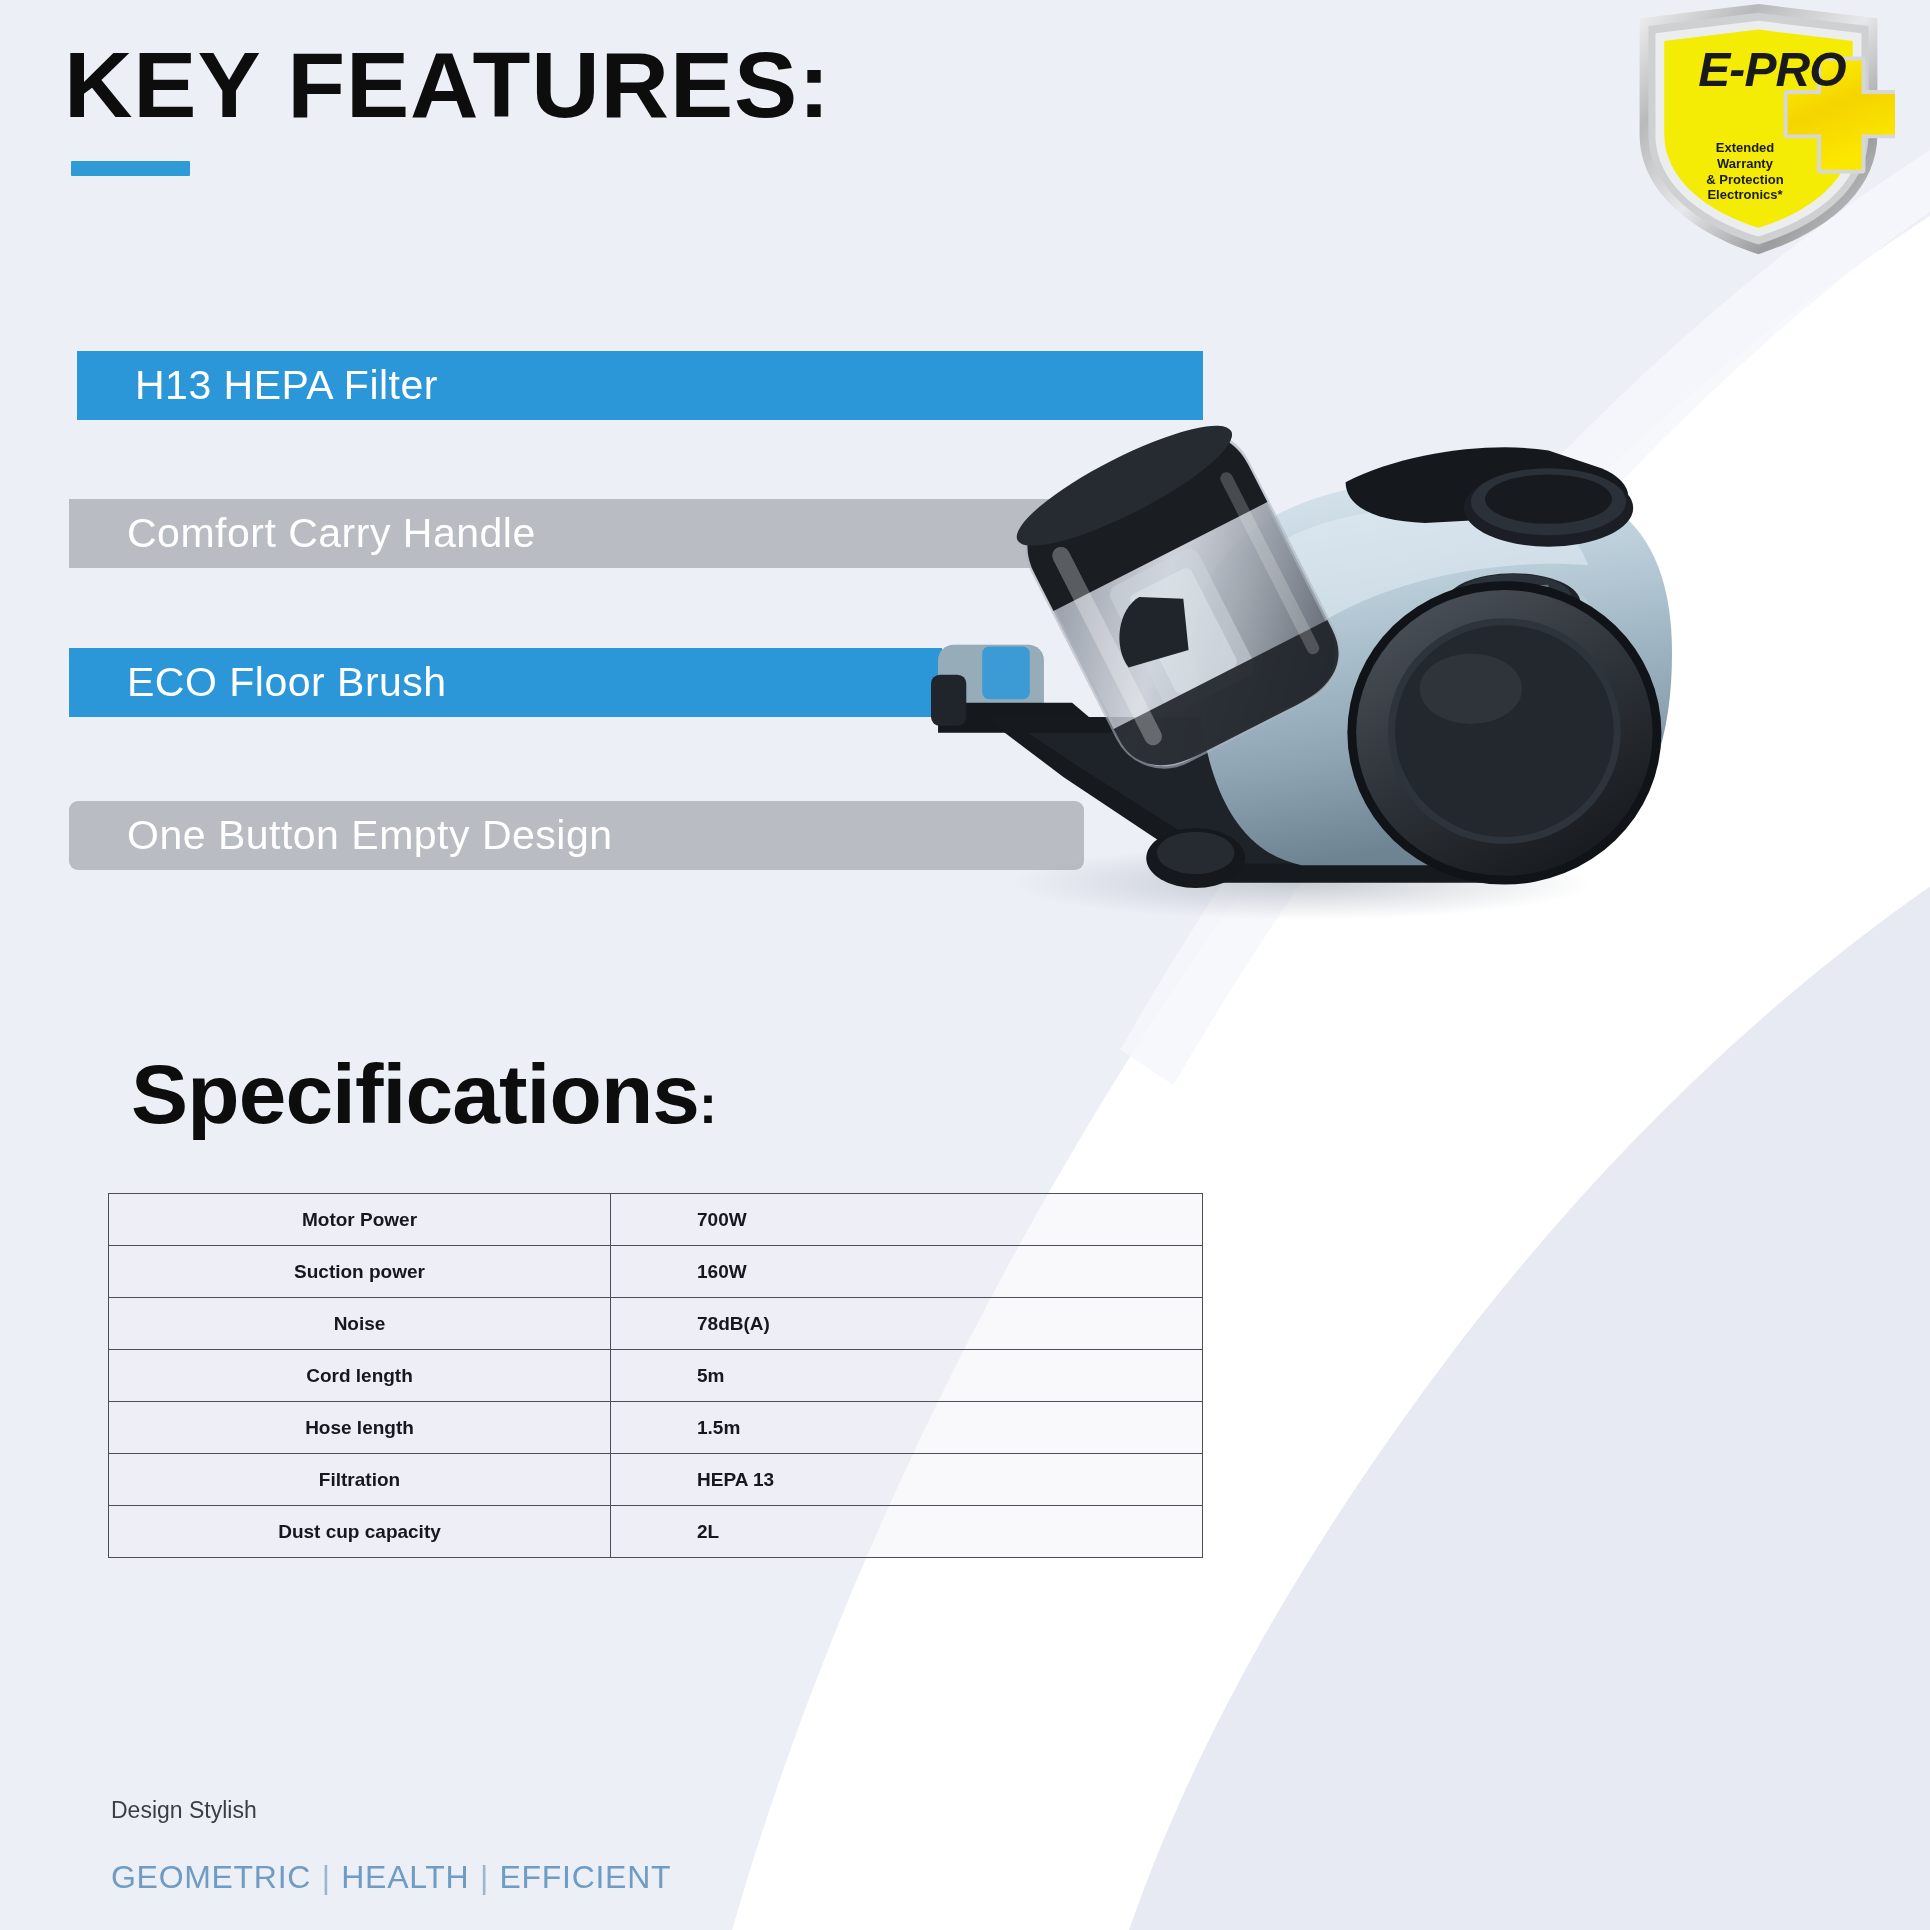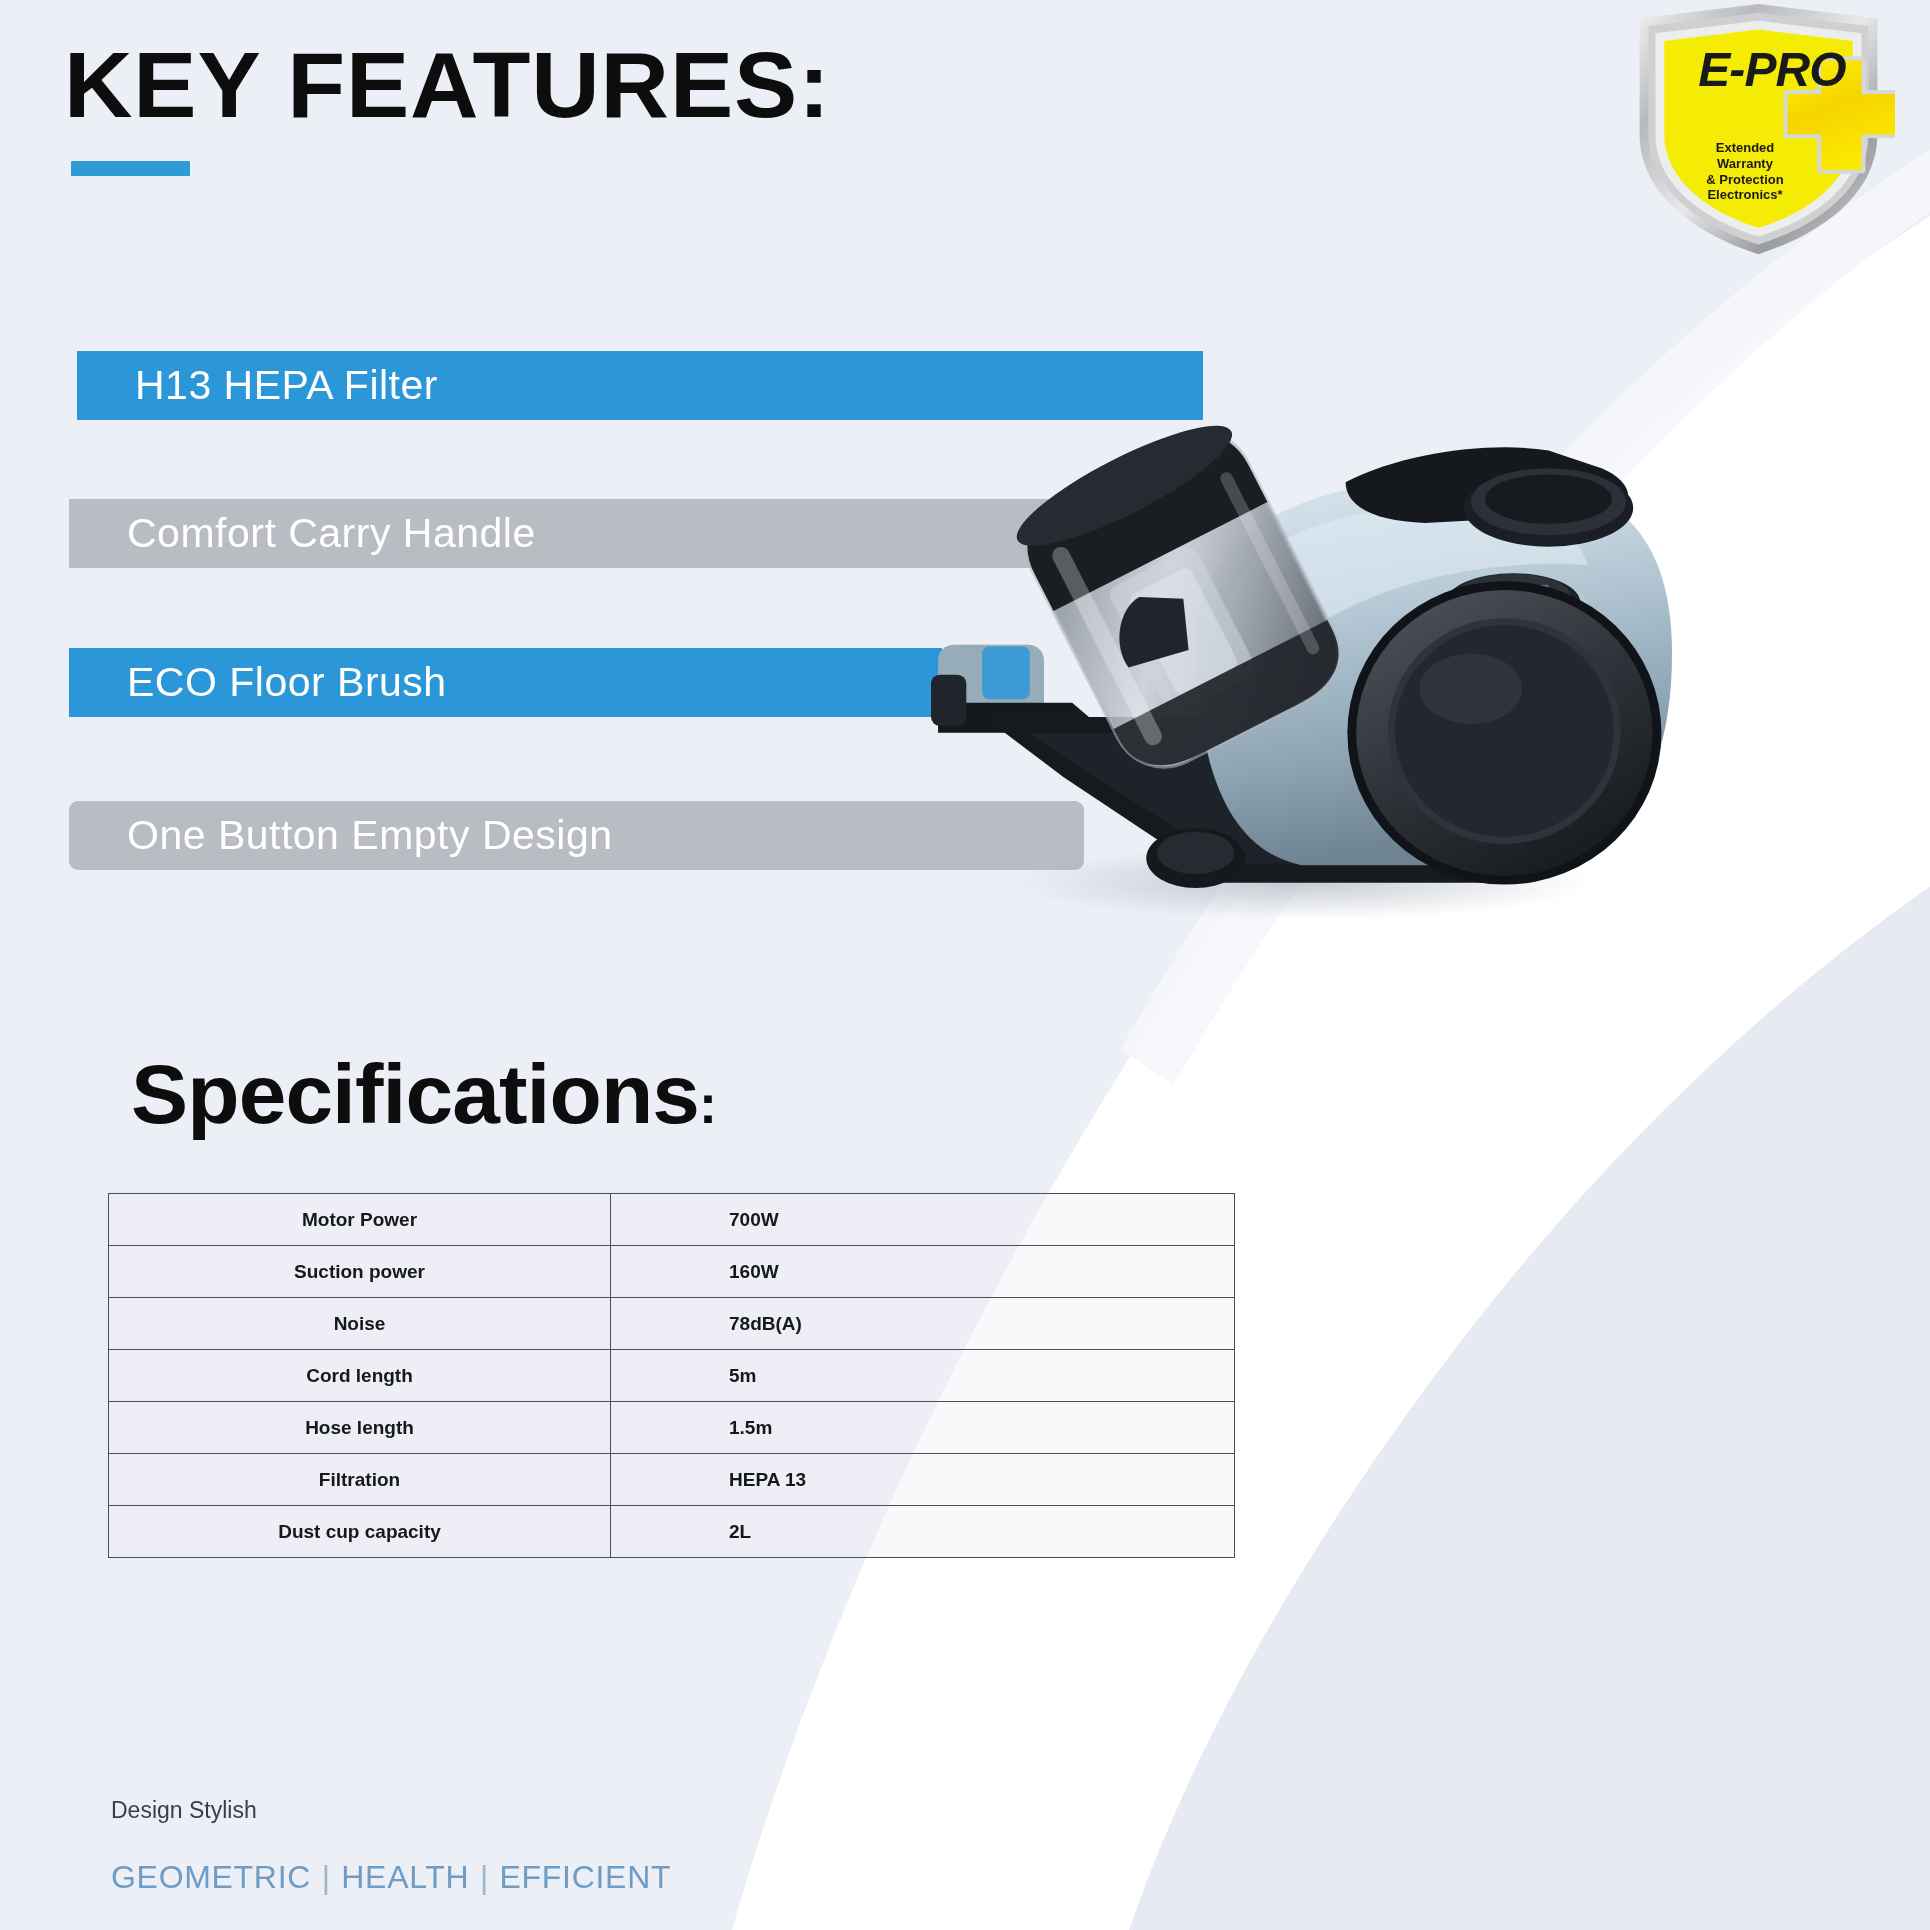--- a/index.html
+++ b/index.html
@@ -89,21 +89,21 @@
     border:1.8px solid #4a4f57;
     height:51px;
     font-size:19px;
     color:#15181c;
     font-weight:600;
     padding:0;
     vertical-align:middle;
     background:rgba(237,239,246,0.35);
   }
   .spec-table td.k{width:501px;text-align:center;}
-  .spec-table td.v{width:505px;padding-left:118px;text-align:left;}
+  .spec-table td.v{width:505px;padding-left:86px;text-align:left;}
 
   
   .design-stylish{
     position:absolute;left:111px;top:1797px;
     font-size:23px;color:#3a3f46;font-weight:500;white-space:nowrap;
   }
   .tagline{
     position:absolute;left:111px;top:1859px;
     font-size:32px;color:#6e9cc4;letter-spacing:0.7px;white-space:nowrap;
   }

